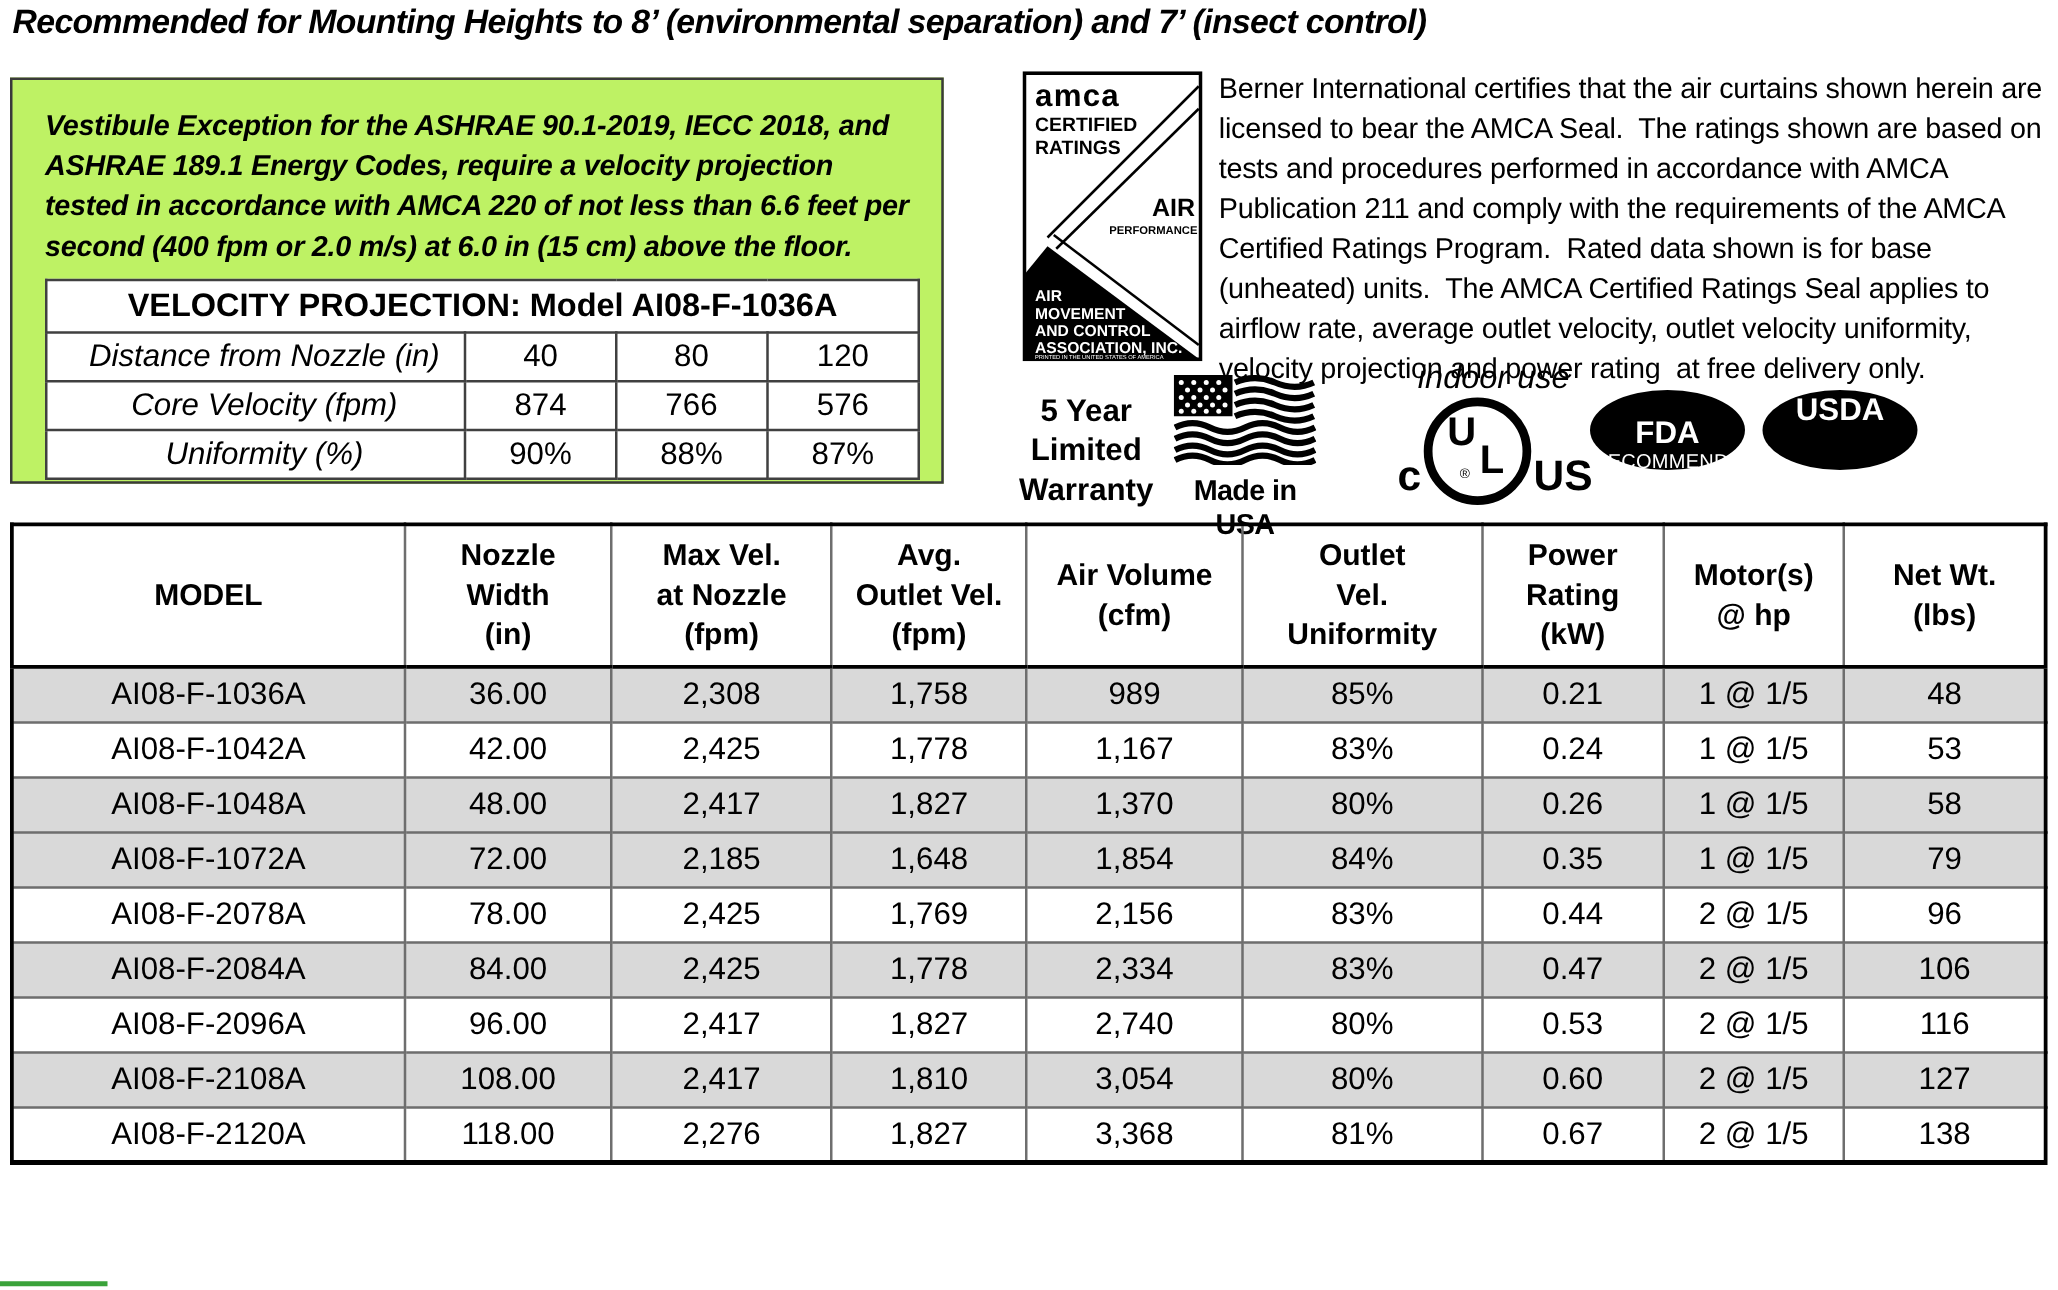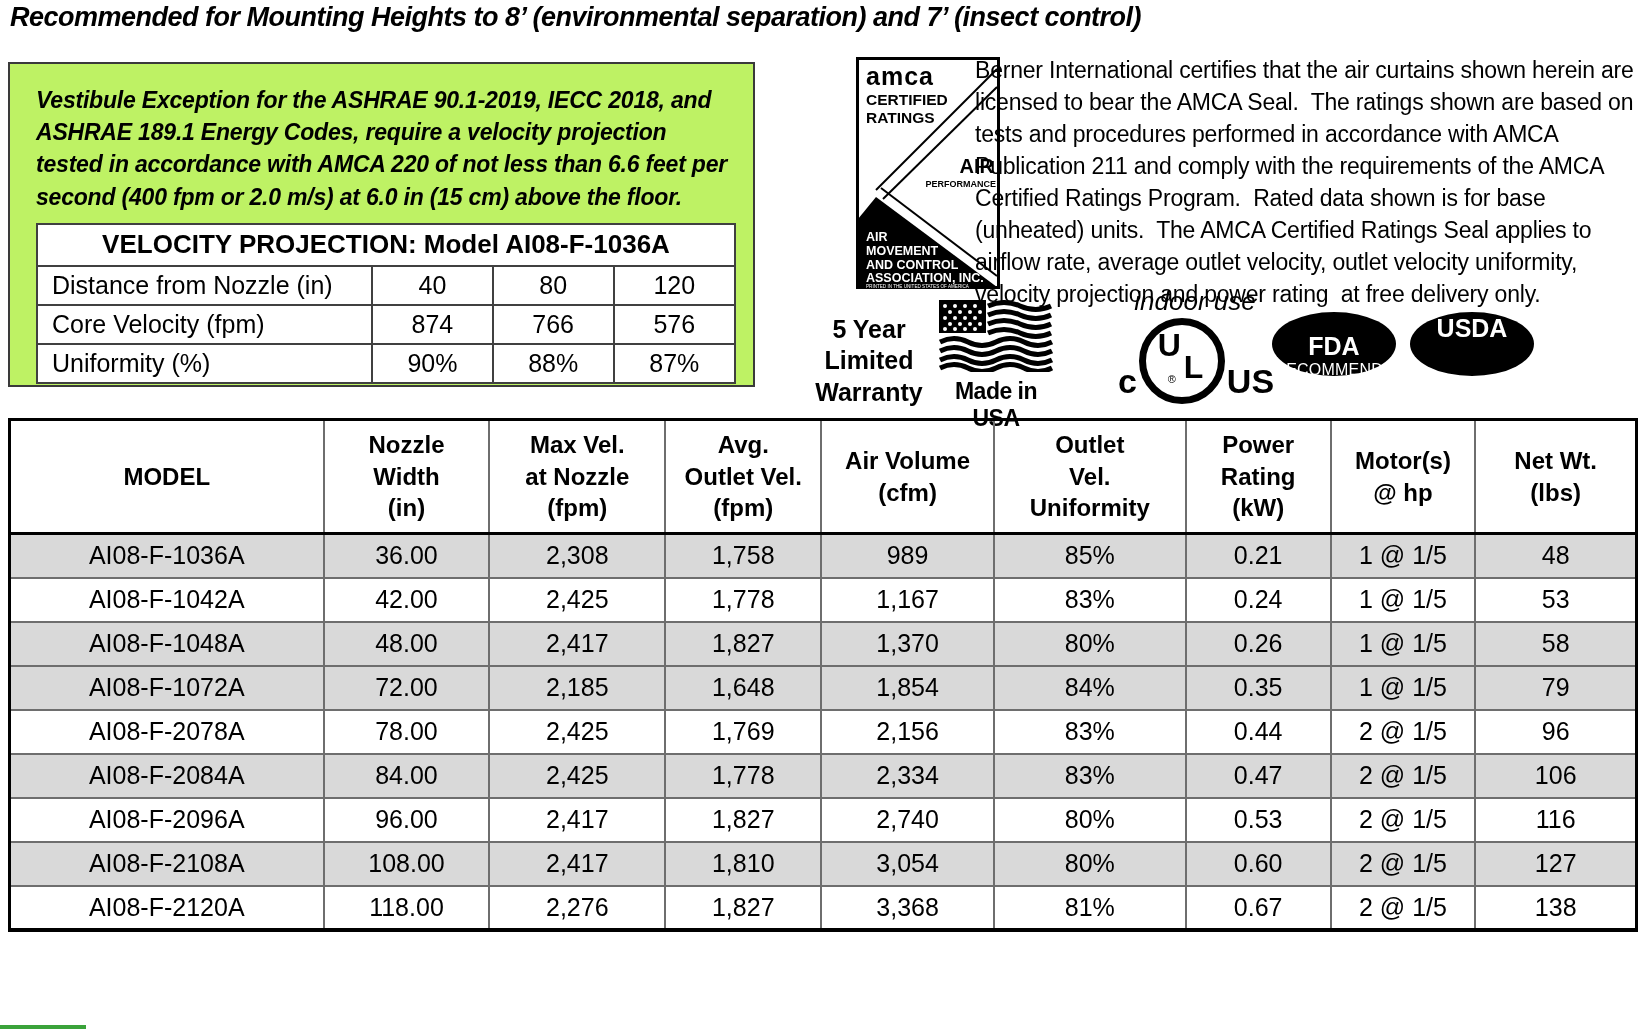--- a/index.html
+++ b/index.html
@@ -22,23 +22,23 @@
   }
   .velocity-table{
     border-collapse:collapse;table-layout:fixed;background:#fff;
     margin:10px 0 0 26px;width:700px;
   }
   .velocity-table th,.velocity-table td{
     border:2px solid #404040;font-size:25px;padding:0;height:39px;box-sizing:border-box;
   }
   .velocity-table th{font-size:26px;font-weight:bold;text-align:center;height:42px;}
   .velocity-table td{text-align:center;}
-  .velocity-table td.rowlabel{text-align:left;padding-left:14px;}
-  
-  .amca-seal{position:absolute;left:856px;top:57px;width:144px;height:232px;}
+  .velocity-table td.rowlabel{text-align:center;padding-left:14px;font-style:italic;}
+  
+  .amca-seal{position:absolute;left:818px;top:57px;width:144px;height:232px;}
   .amca-seal svg text{font-family:"Liberation Sans", sans-serif;}
   
   .cert-text{
     position:absolute;left:975px;top:55px;width:668px;
     font-size:23px;line-height:1.39;letter-spacing:-0.2px;white-space:pre-wrap;
   }
   
   .warranty{
     position:absolute;left:804px;top:314px;width:130px;
     font-size:25px;font-weight:bold;text-align:center;line-height:1.25;white-space:pre-line;

